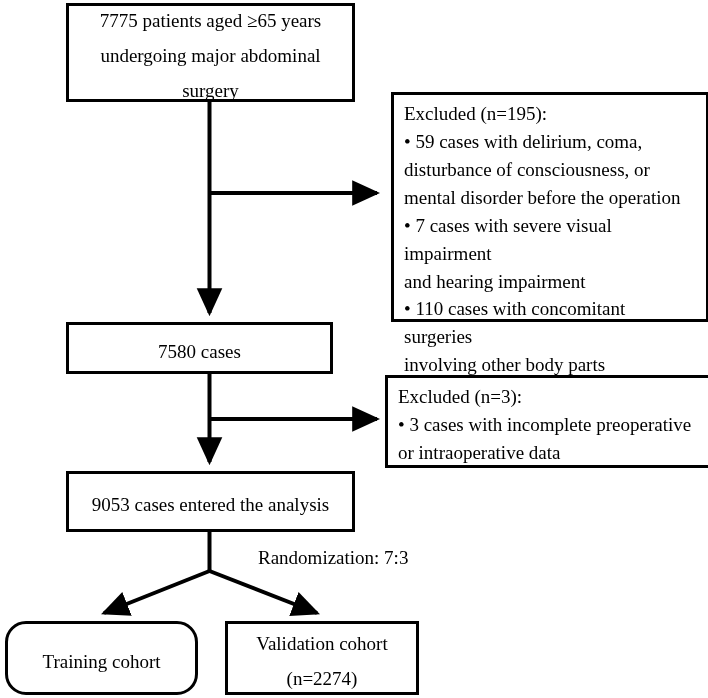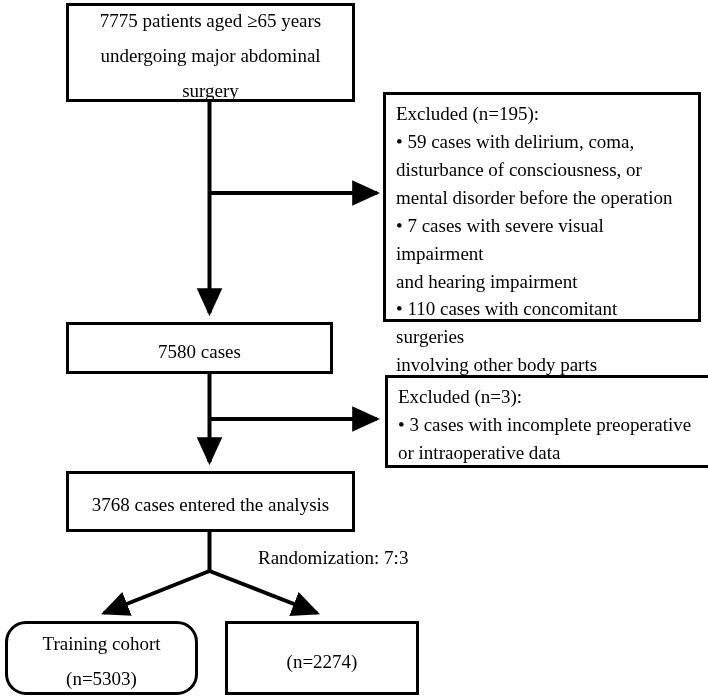--- a/index.html
+++ b/index.html
@@ -65,21 +65,21 @@
   }
   .edge-label {
     position: absolute;
     font-size: 19px;
     white-space: nowrap;
     line-height: 1;
     font-family: Liberation Serif, serif;
   }
   
   #node-cohort-total   { left: 66px;  top: 3px;   width: 289px; height: 99px; }
-  #node-excluded-1     { left: 383px; top: 92px;  width: 318px; height: 230px; }
+  #node-excluded-1     { left: 391px; top: 92px;  width: 318px; height: 230px; }
   #node-cases-7580     { left: 66px;  top: 322px; width: 267px; height: 52px; }
   #node-excluded-2     { left: 385px; top: 375px; width: 366px; height: 93px; }
   #node-cases-analysis { left: 66px;  top: 471px; width: 289px; height: 61px; }
   #node-training       { left: 5px;   top: 621px; width: 193px; height: 74px; border-radius: 21px; }
   #node-validation     { left: 225px; top: 621px; width: 194px; height: 74px; }
   #label-randomization { left: 258px; top: 548px; }
 </style>
 </head>
 <body>
 
@@ -137,32 +137,32 @@
   <div class="node justified" id="node-excluded-2">
     <div class="node-text">
       <span class="line nojust">Excluded (n=3):</span>
       <span class="line nojust">• 3 cases with incomplete preoperative</span>
       <span class="line nojust">or intraoperative data</span>
     </div>
   </div>
 
   <div class="node centered" id="node-cases-analysis">
     <div class="node-text">
-      <span class="line">3768 cases entered the analysis</span>
+      <span class="line">9053 cases entered the analysis</span>
     </div>
   </div>
 
   <div class="edge-label" id="label-randomization">Randomization: 7:3</div>
 
   <div class="node centered" id="node-training">
     <div class="node-text">
       <span class="line">Training cohort</span>
-      <span class="line">(n=5303)</span>
     </div>
   </div>
 
   <div class="node centered" id="node-validation">
     <div class="node-text">
+      <span class="line">Validation cohort</span>
       <span class="line">(n=2274)</span>
     </div>
   </div>
 
 </div>
 
 </body></html>

